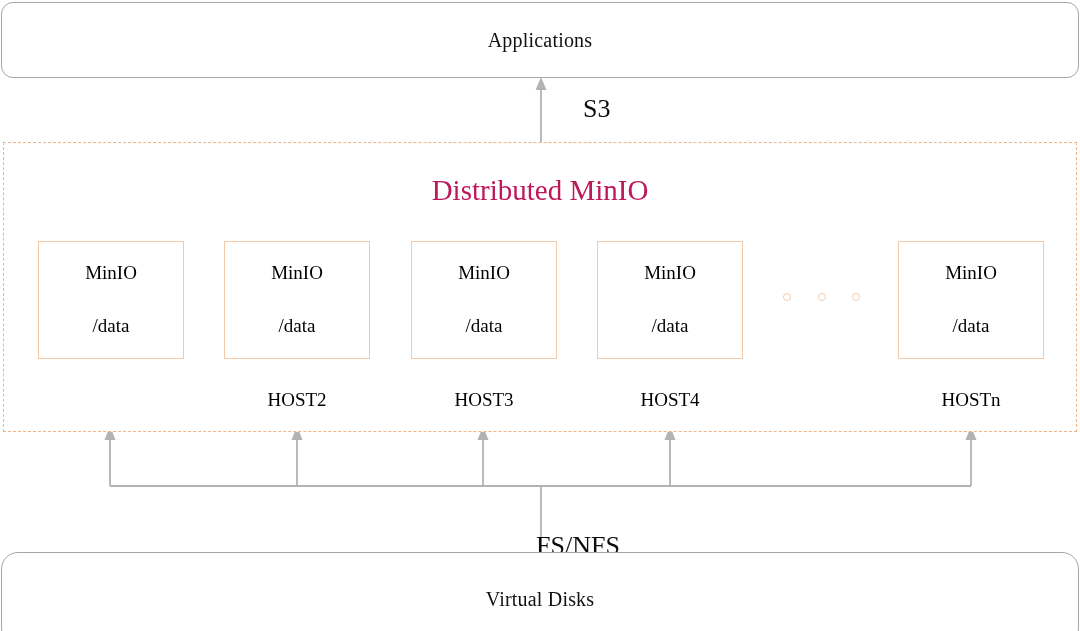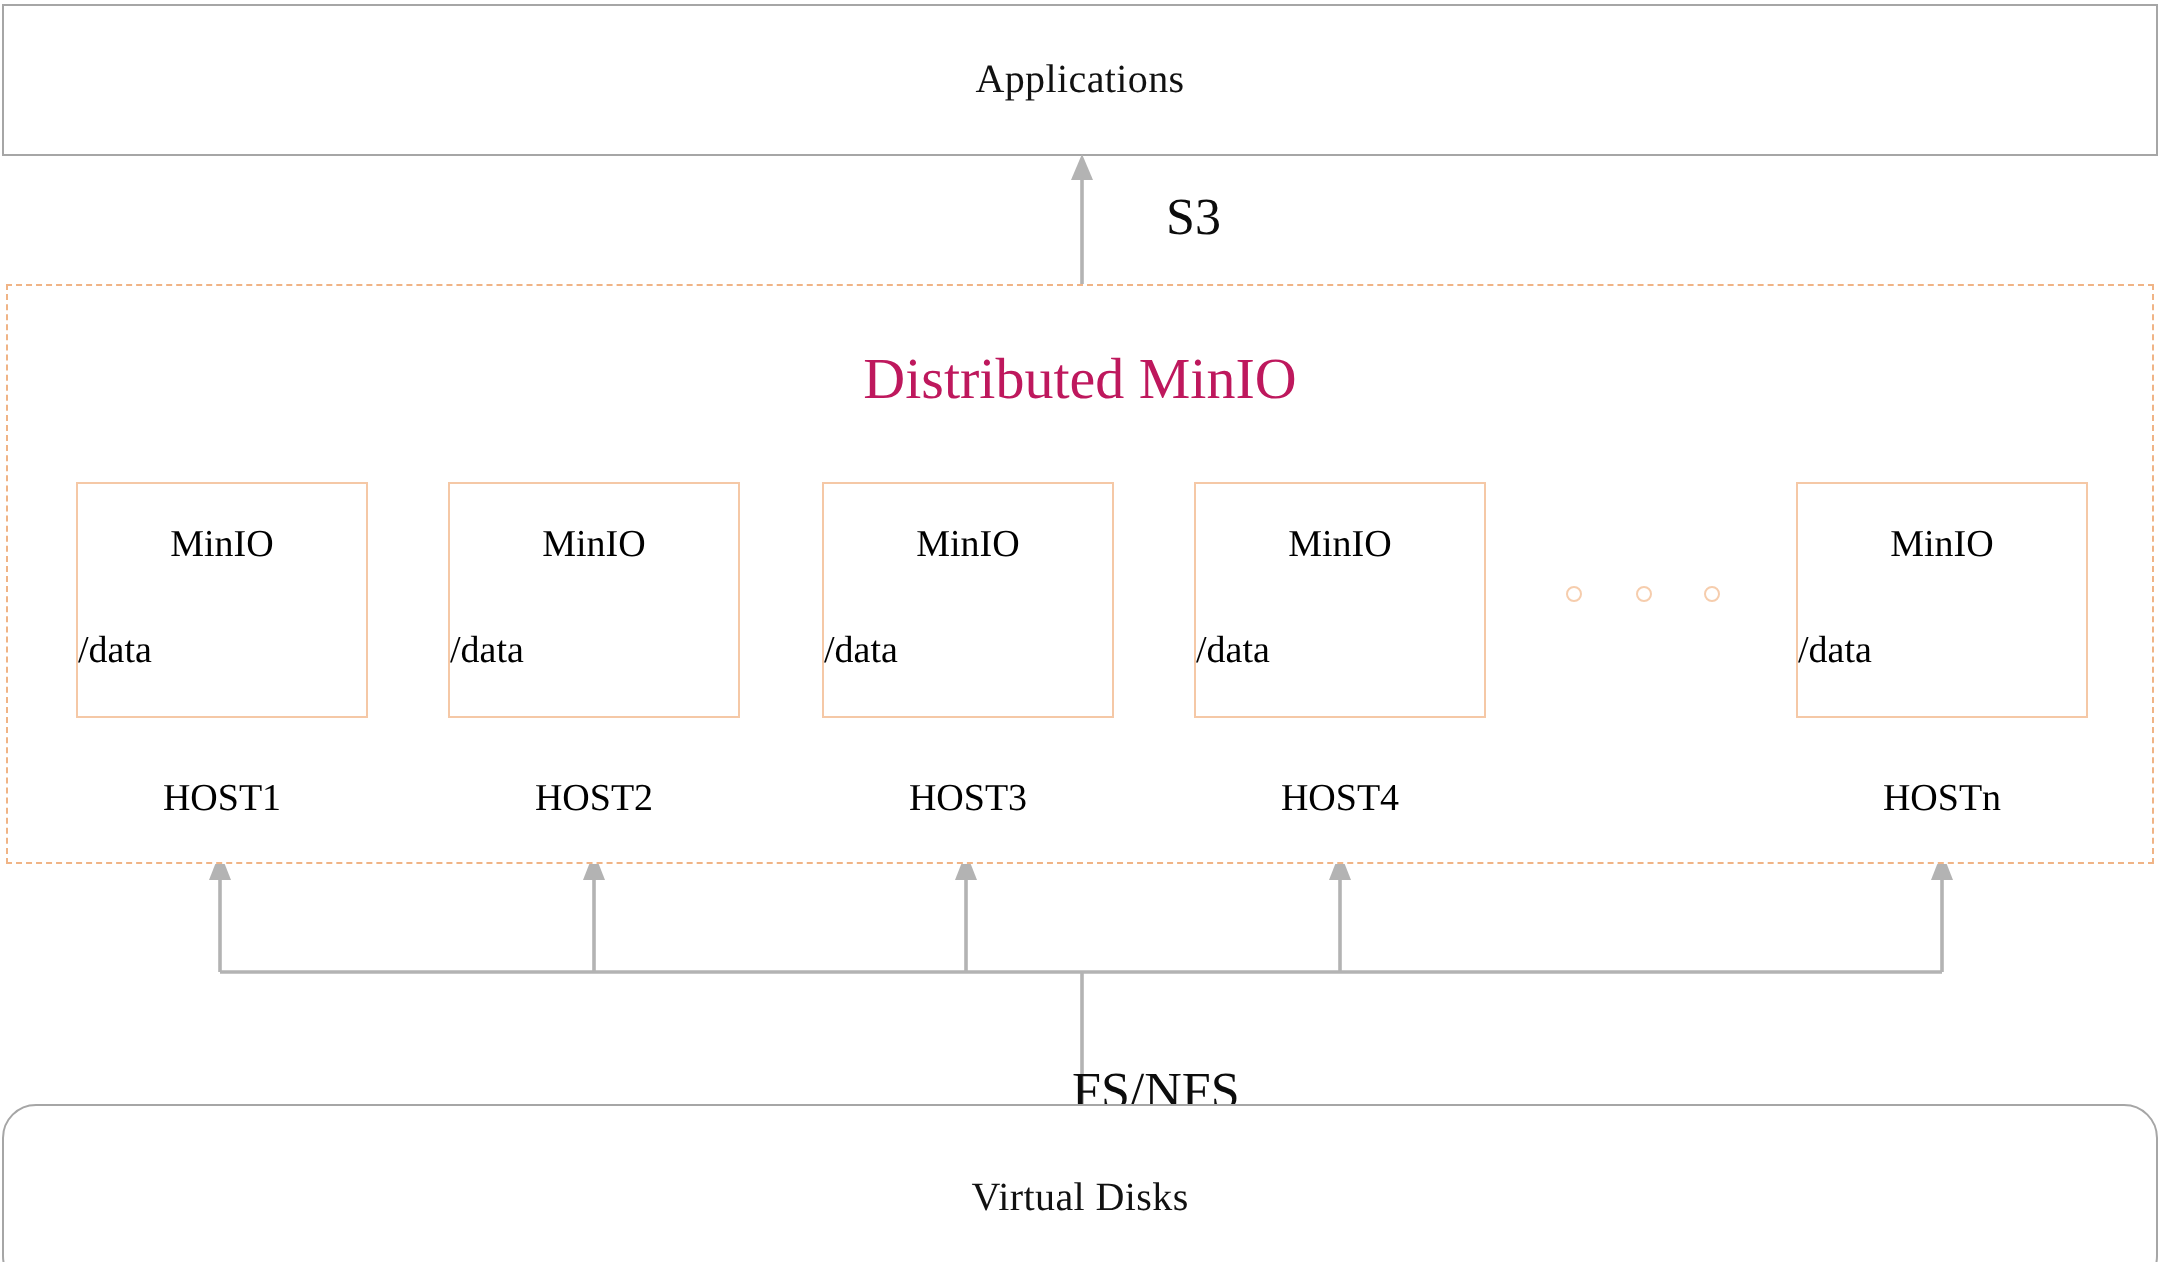--- a/index.html
+++ b/index.html
@@ -38,20 +38,21 @@
     line-height: 1;
     color: #111111;
     letter-spacing: 0.2px;
   }
 
   #applications-box {
     left: 1px;
     top: 2px;
     width: 1078px;
     height: 76px;
+    border-radius: 12px;
   }
   #virtual-disks-box {
     left: 1px;
     top: 552px;
     width: 1078px;
     height: 93px;
     border-radius: 17px;
   }
 
   
@@ -95,20 +96,21 @@
     width: 100%;
     text-align: center;
     font-size: 19px;
     line-height: 1;
   }
   .node-box .node-path {
     position: absolute;
     left: 0;
     top: 74px;
     width: 100%;
+    text-align: center;
     font-size: 19px;
     line-height: 1;
   }
 
   .host-label {
     position: absolute;
     top: 390px;
     width: 146px;
     text-align: center;
     font-size: 19px;
@@ -234,21 +236,20 @@
     <div class="node-title">MinIO</div>
     <div class="node-path">/data</div>
   </div>
 
   <div id="ellipsis-dots">
     <span class="dot"></span>
     <span class="dot"></span>
     <span class="dot"></span>
   </div>
 
-  <div class="host-label col1">HOST1</div>
   <div class="host-label col2">HOST2</div>
   <div class="host-label col3">HOST3</div>
   <div class="host-label col4">HOST4</div>
   <div class="host-label col5">HOSTn</div>
 
   <div class="edge-label" id="fsnfs-label">FS/NFS</div>
 
   <div class="banner" id="virtual-disks-box">
     <span class="banner-label">Virtual Disks</span>
   </div>

